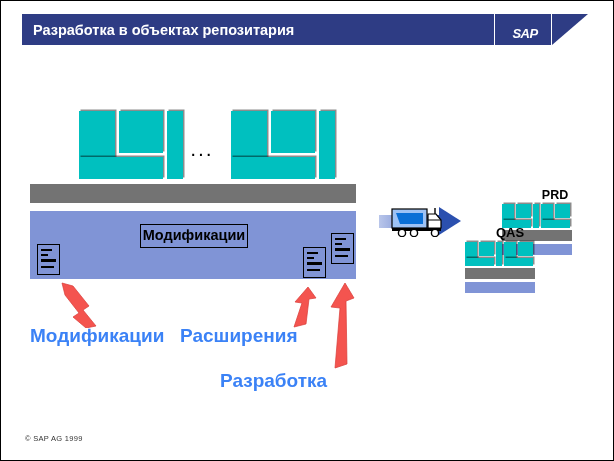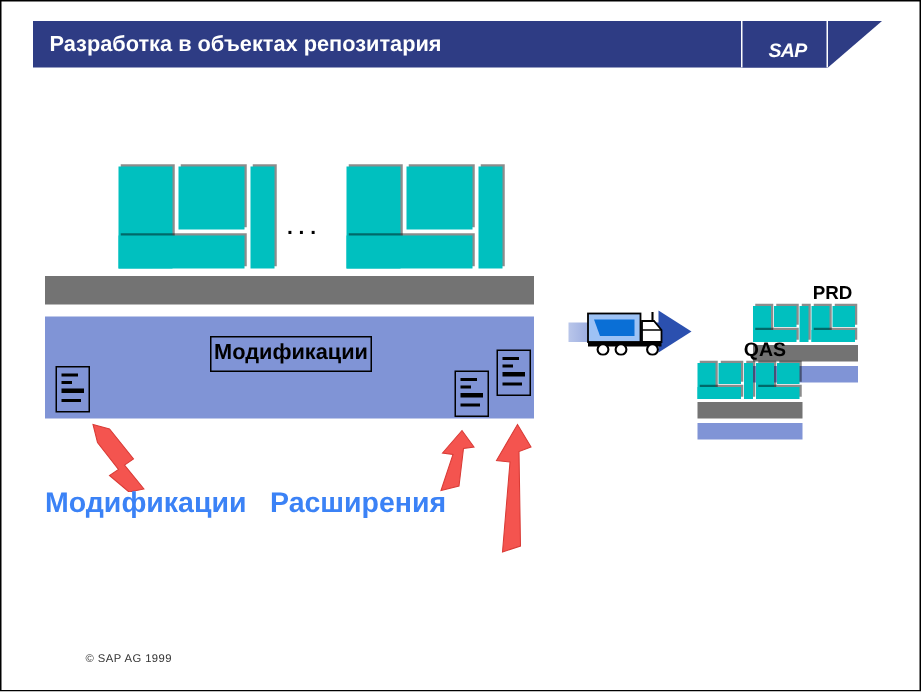--- a/index.html
+++ b/index.html
@@ -214,21 +214,21 @@
     white-space: nowrap;
     line-height: 18px;
   }
   #label-modifications { left: 29px; top: 326px; }
   #label-extensions    { left: 179px; top: 326px; }
   #label-development   { left: 219px; top: 371px; }
 
   
   #footer-copyright {
     position: absolute;
-    left: 56px;
+    left: 24px;
     top: 432px;
     height: 12px;
     color: #333333;
     font-size: 7.5px;
     line-height: 12px;
     white-space: nowrap;
     letter-spacing: 0.3px;
   }
 </style>
 </head>
@@ -337,16 +337,17 @@
   <svg class="red-arrow" style="left:289px; top:285px; width:30px; height:42px;" viewBox="0 0 30 42">
     <polygon points="4,41 12,17 5,16 18,1 26,12 19,13 16,38" fill="#f4544f" stroke="#d93b36" stroke-width="0.7"></polygon>
   </svg>
 
   <svg class="red-arrow" style="left:325px; top:281px; width:32px; height:88px;" viewBox="0 0 32 88">
     <polygon points="9,86 14,26 5,25 19,1 28,16 20,19 21,82" fill="#f4544f" stroke="#d93b36" stroke-width="0.7"></polygon>
   </svg>
 
   <div class="bottom-label" id="label-modifications">Модификации</div>
   <div class="bottom-label" id="label-extensions">Расширения</div>
+  <div class="bottom-label" id="label-development">Разработка</div>
 
   <div id="footer-copyright">©  SAP AG 1999</div>
 
 </div>
 
 </body></html>

